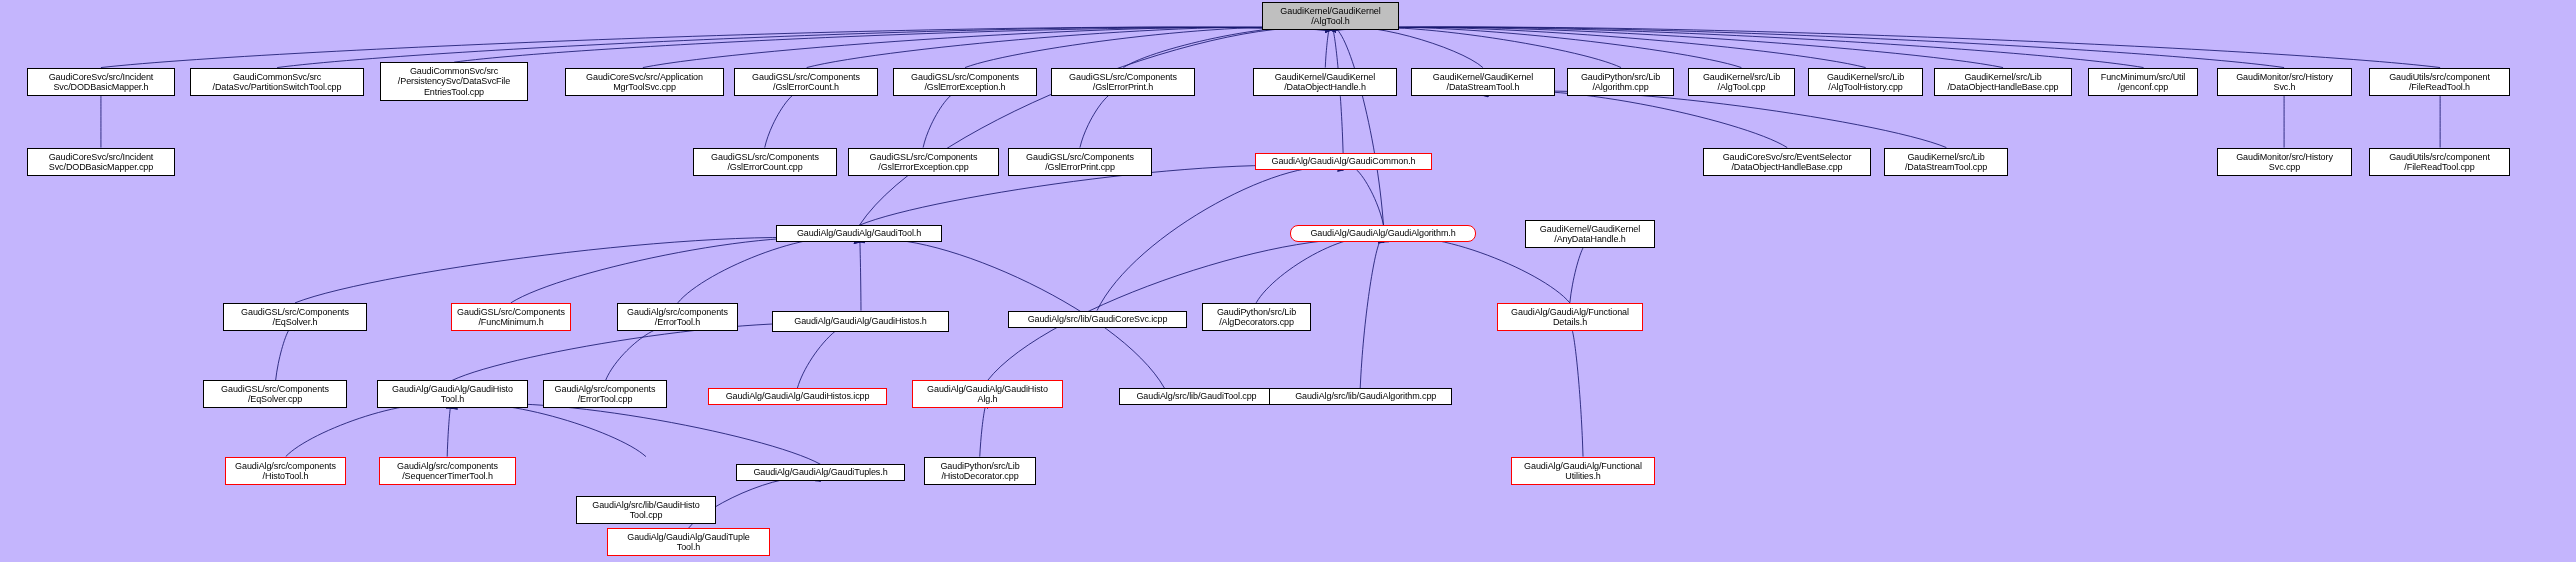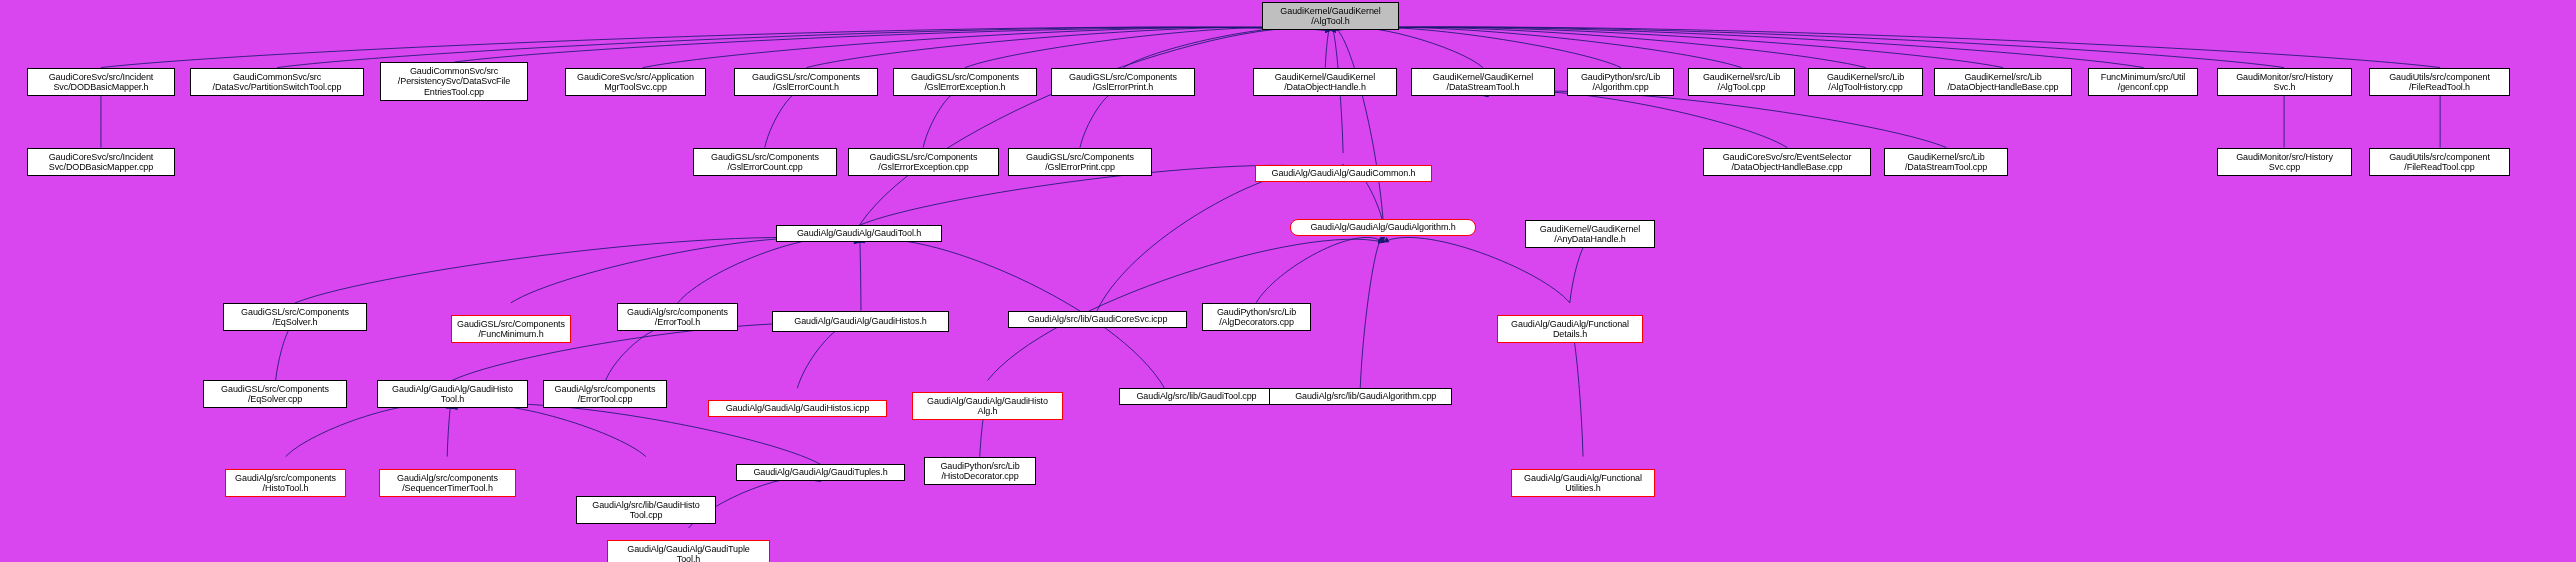--- a/index.html
+++ b/index.html
@@ -4,21 +4,21 @@
 <style>
   html, body {
     margin: 0;
     padding: 0;
     background: #ffffff;
   }
   #canvas {
     position: relative;
     width: 2576px;
     height: 563px;
-    background: #d946ef;
+    background: #c4b5fd;
     font-family: "Liberation Sans", sans-serif;
     overflow: hidden;
   }
   #edges {
     position: absolute;
     left: 0;
     top: 0;
     width: 2576px;
     height: 563px;
     pointer-events: none;
@@ -40,21 +40,20 @@
     padding: 0 1.6px;
     z-index: 5;
   }
   .node.root {
     background: #bfbfbf;
     border: 0.8px solid #000000;
     font-weight: normal;
   }
   .node.redborder {
     border: 0.8px solid #ff0000;
-    margin-top: 12px;
   }
 </style>
 </head>
 <body>
 
 <div id="canvas">
   <svg id="edges" viewBox="0 0 3318 725" preserveAspectRatio="none" xmlns="http://www.w3.org/2000/svg">
     <defs>
       <marker id="arrow" viewBox="0 0 10 10" refX="9" refY="5" markerWidth="7" markerHeight="7" orient="auto-start-reverse">
         <path d="M 0 0 L 10 5 L 0 10 z" fill="#191970"></path>
@@ -117,21 +116,21 @@
   <div id="node-layer">
       <div class="node root" style="left: 1262px; top: 2.3px; width: 137px; height: 28px;">GaudiKernel/GaudiKernel
 /AlgTool.h</div>
       <div class="node" style="left: 27px; top: 68px; width: 148px; height: 28px;">GaudiCoreSvc/src/Incident
 Svc/DODBasicMapper.h</div>
       <div class="node" style="left: 190px; top: 68px; width: 174px; height: 28px;">GaudiCommonSvc/src
 /DataSvc/PartitionSwitchTool.cpp</div>
       <div class="node" style="left: 380px; top: 62px; width: 148px; height: 39px;">GaudiCommonSvc/src
 /PersistencySvc/DataSvcFile
 EntriesTool.cpp</div>
-      <div class="node" style="left: 565px; top: 68px; width: 141px; height: 28px;">GaudiCoreSvc/src/Application
+      <div class="node" style="left: 565px; top: 68px; width: 159px; height: 28px;">GaudiCoreSvc/src/Application
 MgrToolSvc.cpp</div>
       <div class="node" style="left: 734px; top: 68px; width: 144px; height: 28px;">GaudiGSL/src/Components
 /GslErrorCount.h</div>
       <div class="node" style="left: 893px; top: 68px; width: 144px; height: 28px;">GaudiGSL/src/Components
 /GslErrorException.h</div>
       <div class="node" style="left: 1051px; top: 68px; width: 144px; height: 28px;">GaudiGSL/src/Components
 /GslErrorPrint.h</div>
       <div class="node" style="left: 1253px; top: 68px; width: 144px; height: 28px;">GaudiKernel/GaudiKernel
 /DataObjectHandle.h</div>
       <div class="node" style="left: 1411px; top: 68px; width: 144px; height: 28px;">GaudiKernel/GaudiKernel
@@ -161,21 +160,21 @@
 /GslErrorPrint.cpp</div>
       <div class="node" style="left: 1703px; top: 148px; width: 168px; height: 28px;">GaudiCoreSvc/src/EventSelector
 /DataObjectHandleBase.cpp</div>
       <div class="node" style="left: 1884px; top: 148px; width: 124px; height: 28px;">GaudiKernel/src/Lib
 /DataStreamTool.cpp</div>
       <div class="node" style="left: 2217px; top: 148px; width: 135px; height: 28px;">GaudiMonitor/src/History
 Svc.cpp</div>
       <div class="node" style="left: 2369px; top: 148px; width: 141px; height: 28px;">GaudiUtils/src/component
 /FileReadTool.cpp</div>
       <div class="node" style="left: 776px; top: 225px; width: 166px; height: 17px;">GaudiAlg/GaudiAlg/GaudiTool.h</div>
-      <div class="node redborder" style="left: 1290px; top: 207px; width: 186px; height: 17px; border-radius: 8px;">GaudiAlg/GaudiAlg/GaudiAlgorithm.h</div>
+      <div class="node redborder" style="left: 1290px; top: 225px; width: 186px; height: 17px; border-radius: 8px;">GaudiAlg/GaudiAlg/GaudiAlgorithm.h</div>
       <div class="node" style="left: 1525px; top: 220px; width: 130px; height: 28px;">GaudiKernel/GaudiKernel
 /AnyDataHandle.h</div>
       <div class="node" style="left: 223px; top: 303px; width: 144px; height: 28px;">GaudiGSL/src/Components
 /EqSolver.h</div>
       <div class="node redborder" style="left: 451px; top: 303px; width: 120px; height: 28px;">GaudiGSL/src/Components
 /FuncMinimum.h</div>
       <div class="node" style="left: 617px; top: 303px; width: 121px; height: 28px;">GaudiAlg/src/components
 /ErrorTool.h</div>
       <div class="node" style="left: 772px; top: 311px; width: 177px; height: 21px;">GaudiAlg/GaudiAlg/GaudiHistos.h</div>
       <div class="node" style="left: 1008px; top: 311px; width: 179px; height: 17px;">GaudiAlg/src/lib/GaudiCoreSvc.icpp</div>

